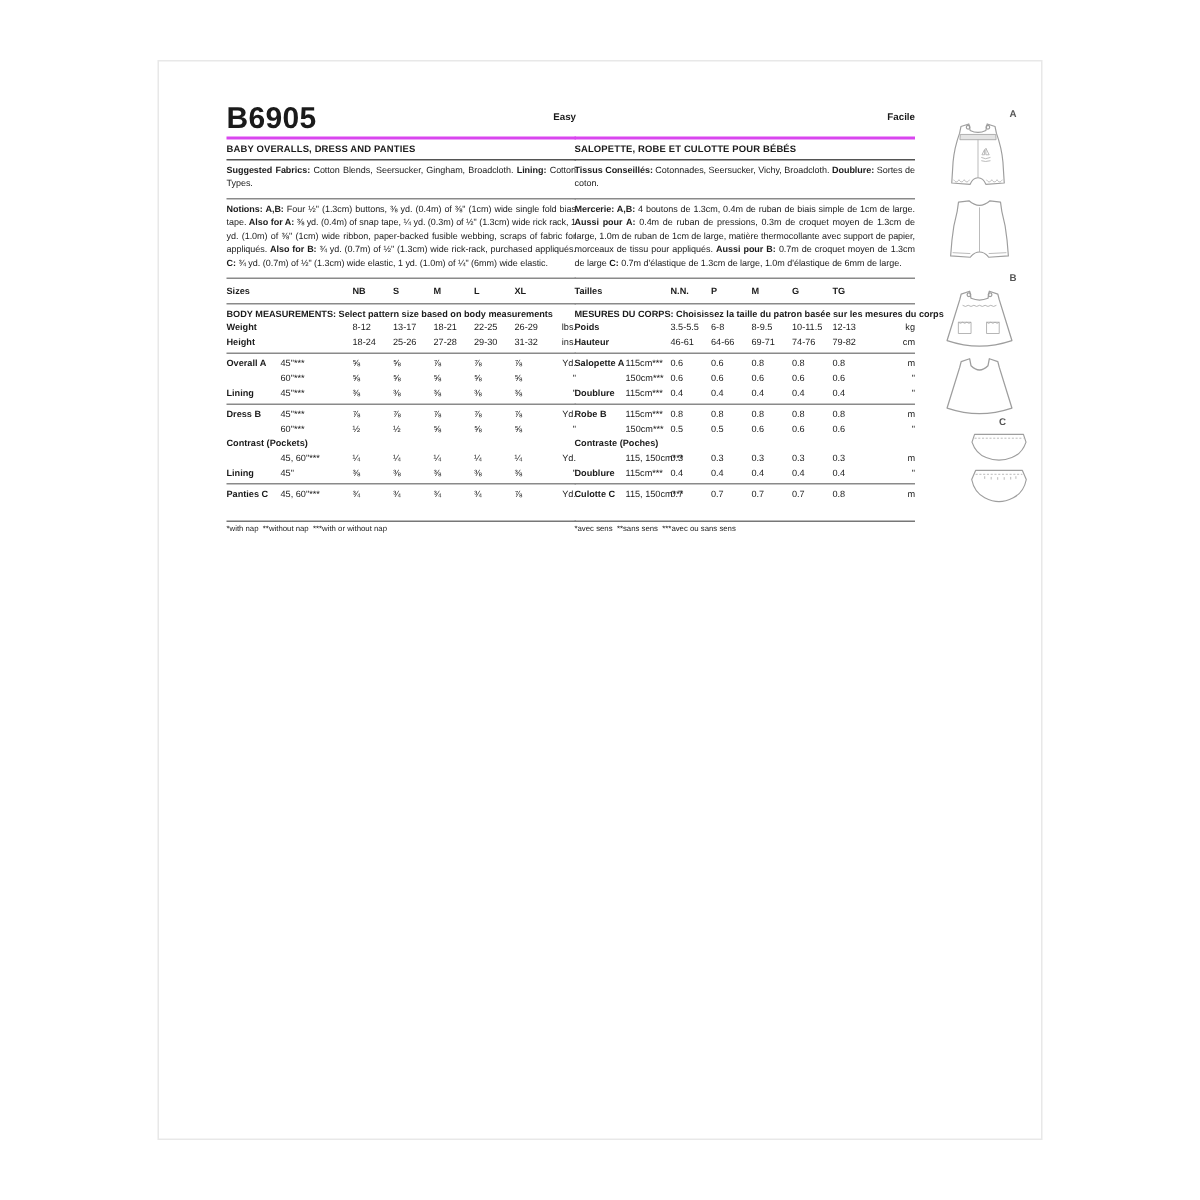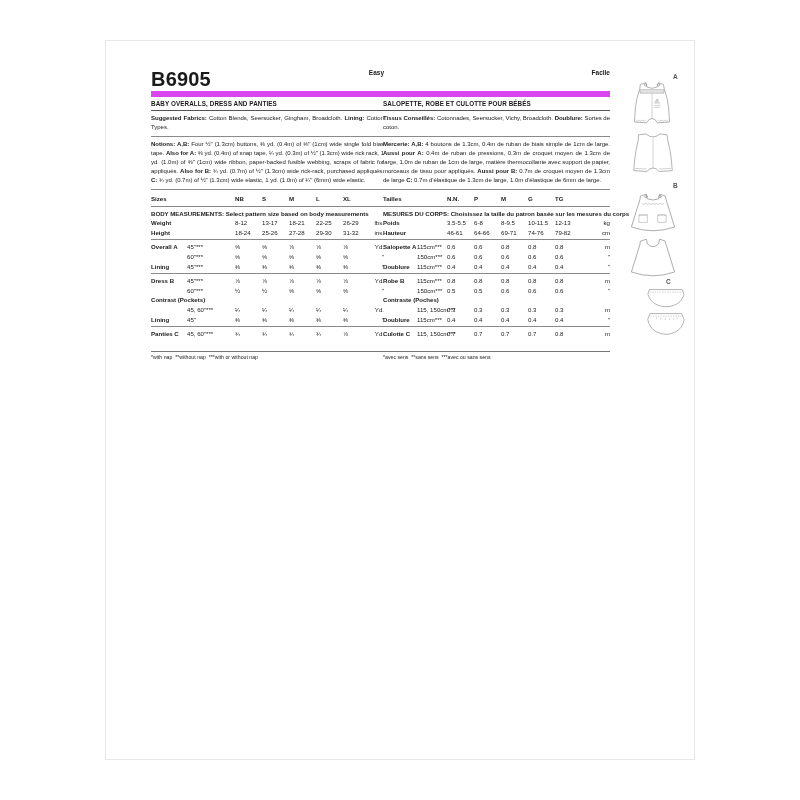--- a/index.html
+++ b/index.html
@@ -9,22 +9,22 @@
     -webkit-font-smoothing:antialiased;
   }
   .page{
     position:absolute;left:105px;top:40px;width:590px;height:720px;
     background:#fff;border:1px solid #e8e8e8;box-sizing:border-box;
   }
   .col{position:absolute;top:28px;}
   .col-en{left:45px;width:233px;}
   .col-fr{left:277px;width:227px;}
   .col-head{
-    display:flex;justify-content:space-between;align-items:flex-start;
-    border-bottom:6px solid #d946ef;padding-bottom:2px;min-height:20px;gap:24px;
+    display:flex;justify-content:space-between;align-items:center;
+    border-bottom:2px solid #d946ef;padding-bottom:2px;min-height:20px;gap:24px;
   }
   .col-head.fr-head{justify-content:flex-end;}
   .pattern-number{font-size:20px;font-weight:bold;letter-spacing:.2px;line-height:20px;}
   .difficulty{font-size:6.5px;font-weight:600;line-height:8px;}
   .section-title{
     margin-top:3px;font-size:6.3px;font-weight:bold;letter-spacing:.1px;
     border-bottom:1px solid #555;padding-bottom:2px;line-height:8px;
   }
   .para{
     margin:3px 0 0 0;font-size:6px;line-height:9px;text-align:justify;

